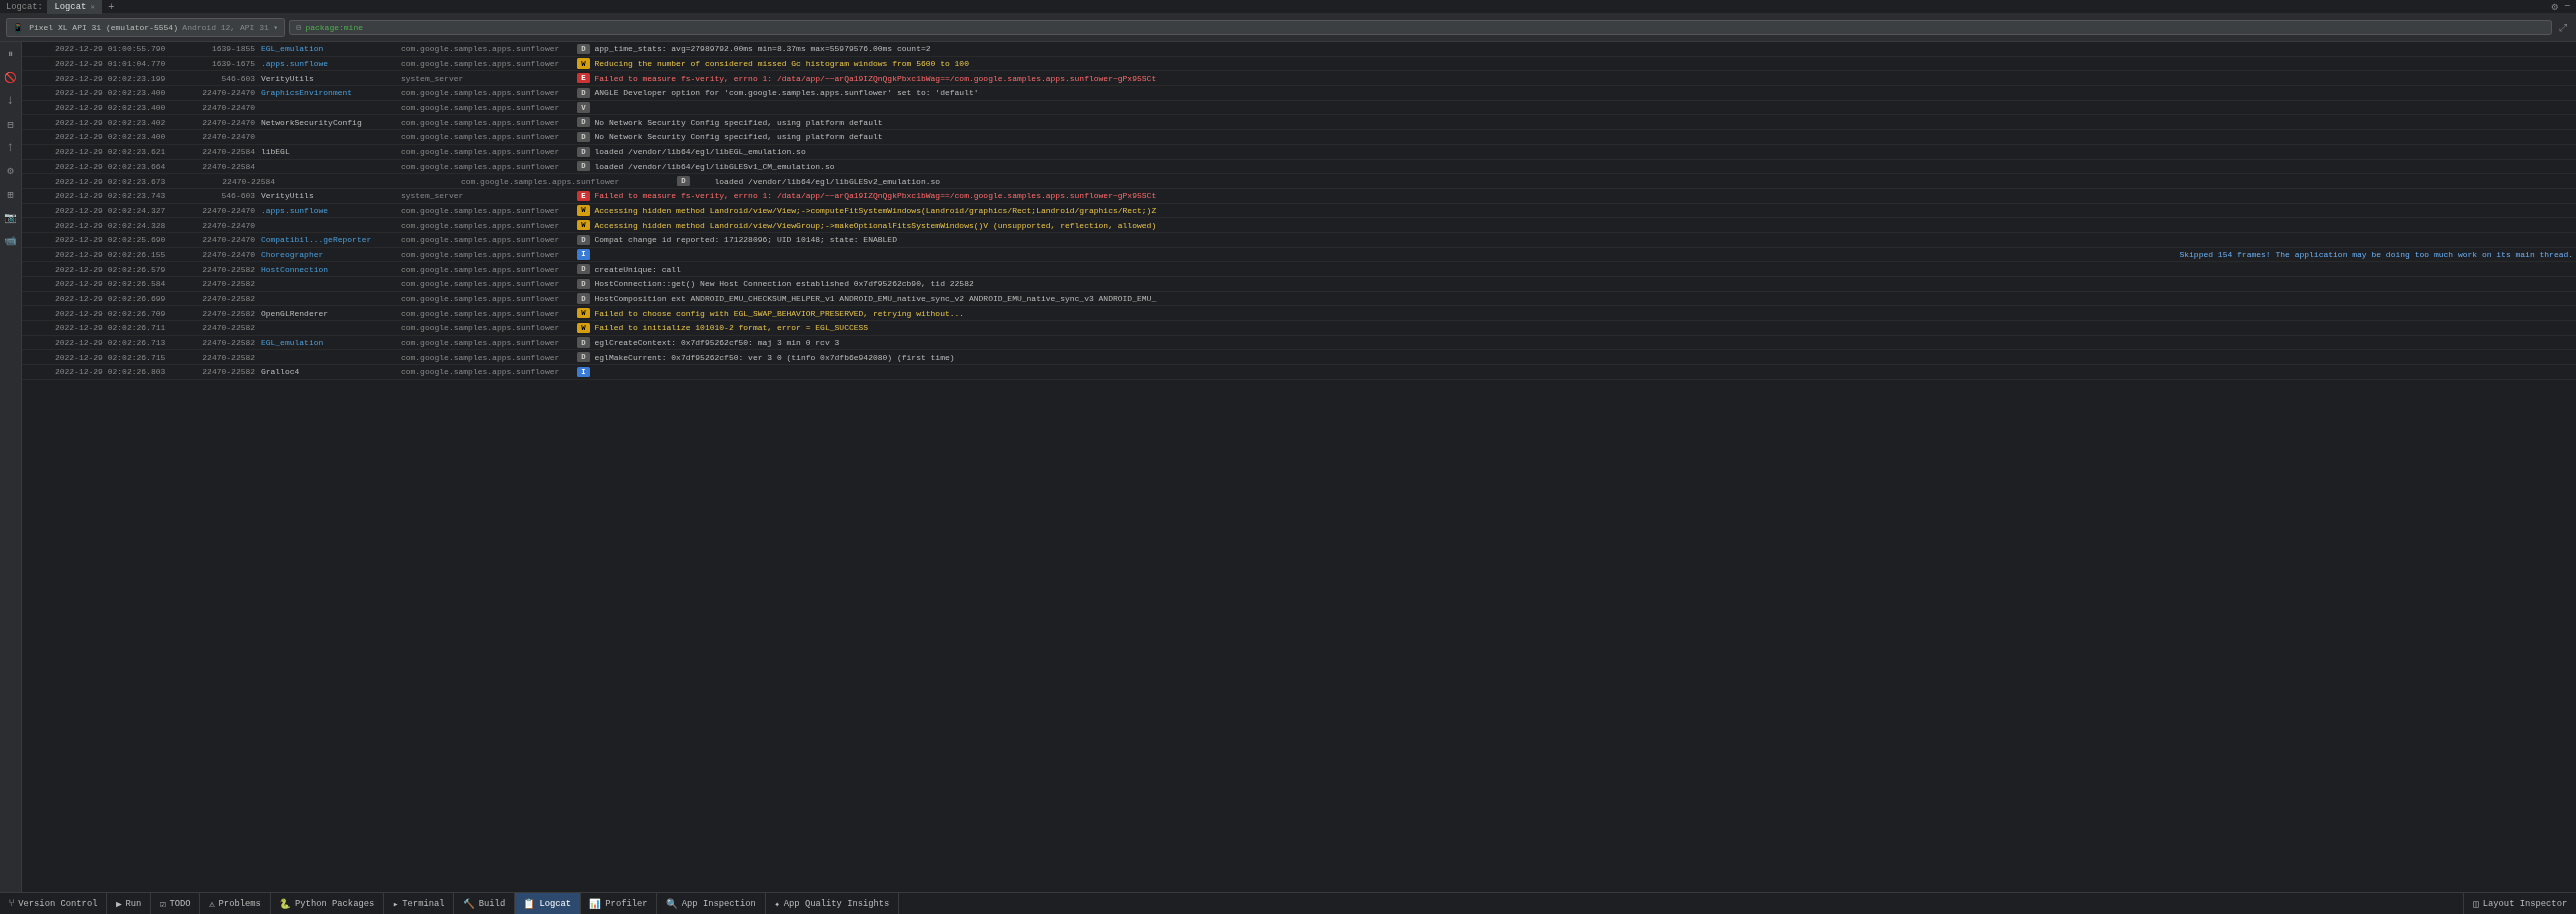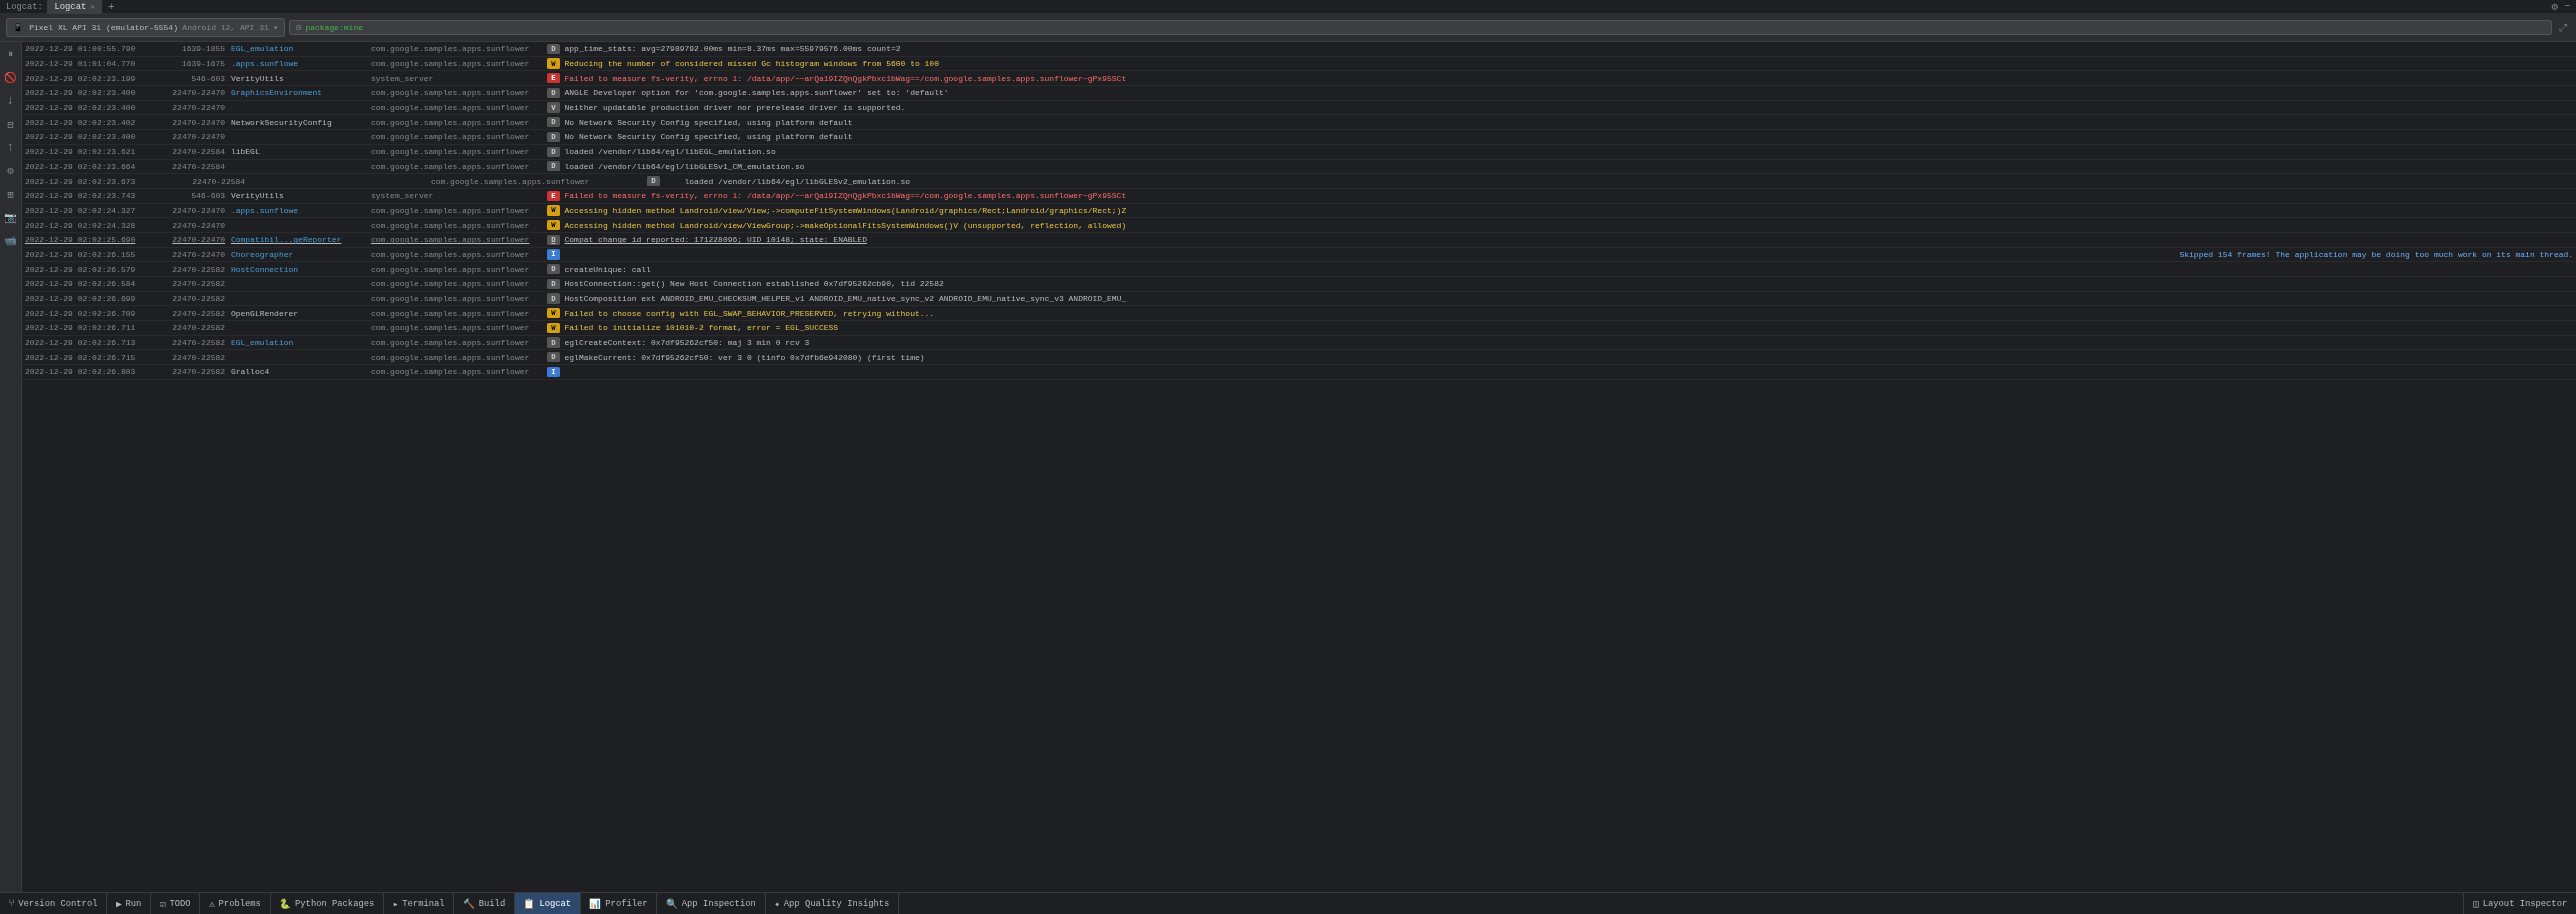--- a/index.html
+++ b/index.html
@@ -148,20 +148,21 @@
       flex: 1;
       overflow: auto;
       background: #1e1f22;
     }
     .log-row {
       display: grid;
       grid-template-columns: 147px 73px 51px 132px 169px 20.6px 1fr;
       align-items: center;
       height: 14.7px;
       border-bottom: 0.7px solid #2a2a2a;
+      padding-left: 30px;
     }
     .log-cell {
       padding: 0 2.9px;
       overflow: hidden;
       white-space: nowrap;
       text-overflow: ellipsis;
       font-size: 8px;
     }
     .log-date { color: #888; }
     .log-pid { color: #888; text-align: right; }
@@ -319,21 +320,20 @@
     </div>
         <div class="log-row" style="grid-template-columns: 140px 66px 140px 176px 0px 17.6px 1fr;">
       <div class="log-cell log-date">2022-12-29 02:02:23.400</div>
       <div class="log-cell log-pid">22470-22470</div>
       <div class="log-cell" style="color:#bbb;"></div>
       <div class="log-cell log-pkg">com.google.samples.apps.sunflower</div>
       <div class="log-cell" style="color:#888;"></div>
       <div class="log-cell">
         <div class="log-badge badge-v">V</div>
       </div>
-      <div class="log-cell log-msg log-msg-v">Neither updatable production driver nor prerelease driver is supported.</div>
     </div>
         <div class="log-row" style="grid-template-columns: 140px 66px 140px 176px 0px 17.6px 1fr;">
       <div class="log-cell log-date">2022-12-29 02:02:23.402</div>
       <div class="log-cell log-pid">22470-22470</div>
       <div class="log-cell" style="color:#bbb;">NetworkSecurityConfig</div>
       <div class="log-cell log-pkg">com.google.samples.apps.sunflower</div>
       <div class="log-cell" style="color:#888;"></div>
       <div class="log-cell">
         <div class="log-badge badge-d">D</div>
       </div>
@@ -409,21 +409,21 @@
       <div class="log-cell log-date">2022-12-29 02:02:24.328</div>
       <div class="log-cell log-pid">22470-22470</div>
       <div class="log-cell" style="color:#bbb;"></div>
       <div class="log-cell log-pkg">com.google.samples.apps.sunflower</div>
       <div class="log-cell" style="color:#888;"></div>
       <div class="log-cell">
         <div class="log-badge badge-w">W</div>
       </div>
       <div class="log-cell log-msg log-msg-w">Accessing hidden method Landroid/view/ViewGroup;-&gt;makeOptionalFitsSystemWindows()V (unsupported, reflection, allowed)</div>
     </div>
-        <div class="log-row" style="grid-template-columns: 140px 66px 140px 176px 0px 17.6px 1fr; text-decoration: underline;">
+        <div class="log-row" style="grid-template-columns: 140px 66px 140px 176px 0px 17.6px 1fr;">
       <div class="log-cell log-date">2022-12-29 02:02:25.690</div>
       <div class="log-cell log-pid">22470-22470</div>
       <div class="log-cell" style="color:#4a9eda;">Compatibil...geReporter</div>
       <div class="log-cell log-pkg">com.google.samples.apps.sunflower</div>
       <div class="log-cell" style="color:#888;"></div>
       <div class="log-cell">
         <div class="log-badge badge-d">D</div>
       </div>
       <div class="log-cell log-msg log-msg-d">Compat change id reported: 171228096; UID 10148; state: ENABLED</div>
     </div>

